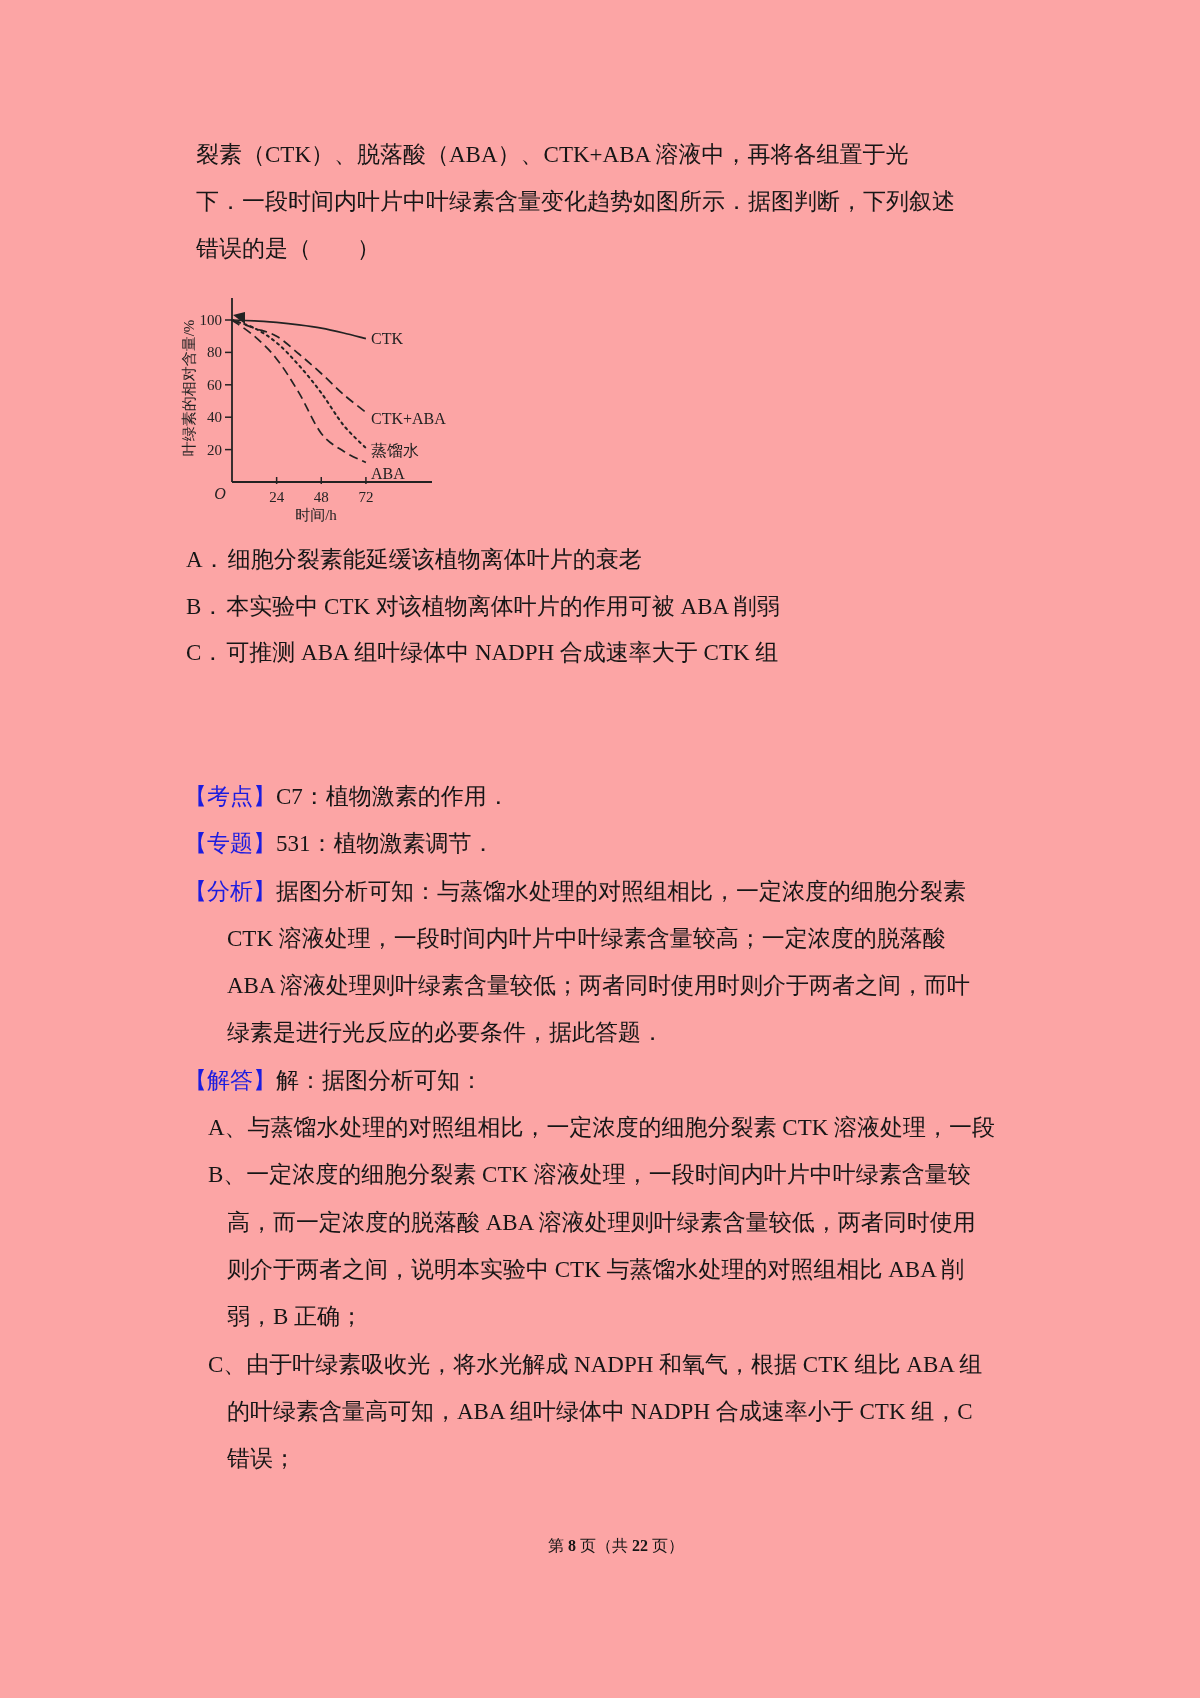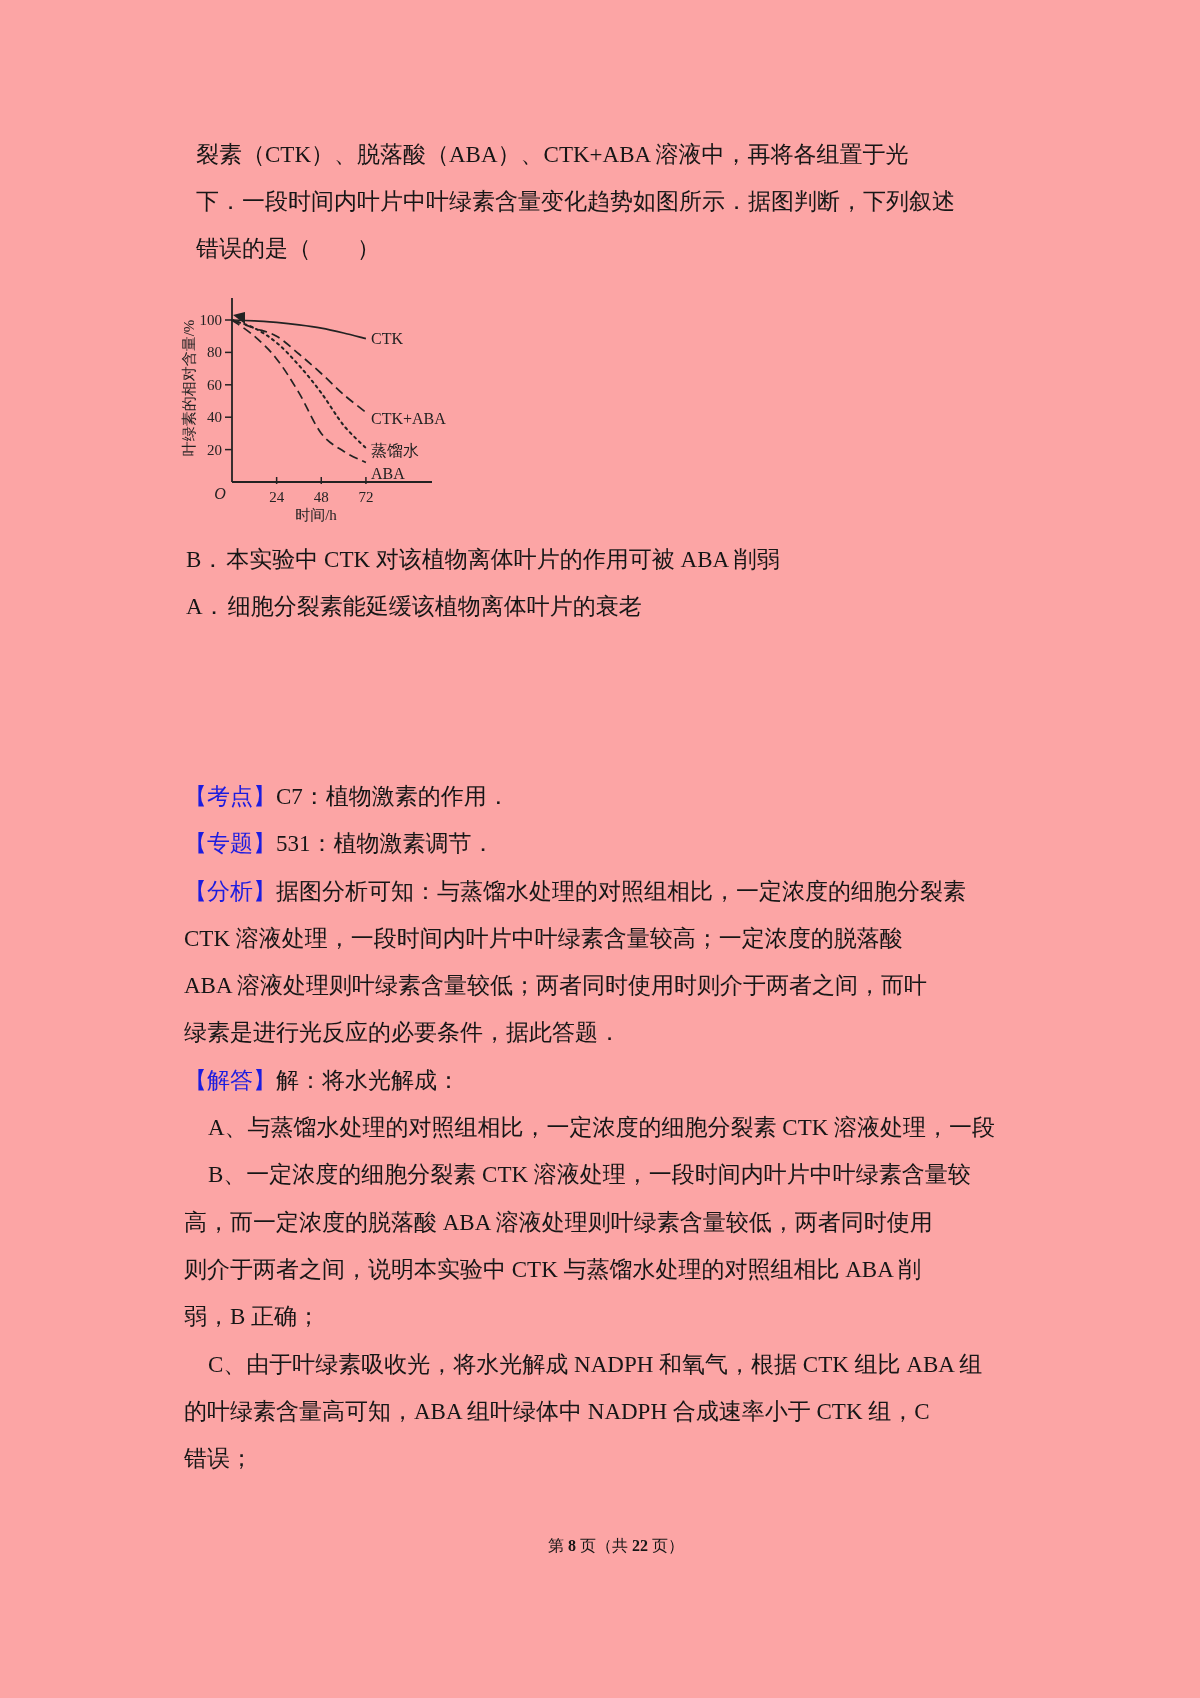--- a/index.html
+++ b/index.html
@@ -12,21 +12,21 @@
     color:var(--text-black,#161616);
     overflow:hidden;
   }
   .line{white-space:nowrap;font-size:23px;}
   .stem{position:absolute;left:196px;top:131px;line-height:47px;}
   .figure{position:absolute;left:160px;top:280px;width:330px;height:246px;}
   .options{position:absolute;left:186px;top:537px;line-height:46.5px;}
   .options .opt-label{margin-right:2px;}
   .explanation{position:absolute;left:184px;top:773px;line-height:47.3px;}
   .tag{color:var(--tag-blue,#1c1ce0);}
-  .cont{}
+  .cont{margin-left:43px;}
   .ans-label{margin-left:24px;}
   .footer{
     position:absolute;left:16px;top:1536px;width:100%;
     text-align:center;font-size:16px;white-space:nowrap;
   }
   .footer b{font-weight:bold;}
   svg text{font-family:"Liberation Serif","DejaVu Serif",serif;}
 </style>
 </head>
 <body>
@@ -68,32 +68,33 @@
         <text x="211" y="143.82" font-size="16" fill="#222222">CTK+ABA</text>
         <path d="M72.0,40.0 C75.7,41.4 86.9,44.3 94.3,48.1 C101.8,51.9 109.2,56.5 116.6,62.7 C124.1,68.9 131.5,77.0 139.0,85.4 C146.4,93.7 153.8,102.9 161.3,112.9 C168.7,122.9 176.2,136.1 183.6,145.3 C191.0,154.5 202.2,164.2 205.9,168.0" fill="none" stroke="#222222" stroke-width="2" stroke-dasharray="2.2 4.2" stroke-linecap="round"></path>
         <text x="211" y="176.22" font-size="16" fill="#222222">蒸馏水</text>
         <path d="M72.0,40.0 C75.7,42.7 86.9,49.7 94.3,56.2 C101.8,62.7 109.2,69.4 116.6,78.9 C124.1,88.3 131.5,100.5 139.0,112.9 C146.4,125.3 153.8,143.7 161.3,153.4 C168.7,163.1 176.2,166.4 183.6,171.2 C191.0,176.1 202.2,180.7 205.9,182.6" fill="none" stroke="#222222" stroke-width="1.7" stroke-dasharray="9 5"></path>
         <text x="211" y="198.9" font-size="16" fill="#222222">ABA</text>
         <polygon points="73,35 85,32 85,44" fill="#222222"></polygon>
       </svg>
   </div>
 
   <div class="options">
+    <div class="line"><span class="opt-label">A．</span><span>细胞分裂素能延缓该植物离体叶片的衰老</span></div>
     <div class="line"><span class="opt-label">B．</span><span>本实验中 CTK 对该植物离体叶片的作用可被 ABA 削弱</span></div>
-    <div class="line"><span class="opt-label">A．</span><span>细胞分裂素能延缓该植物离体叶片的衰老</span></div>
+    <div class="line"><span class="opt-label">C．</span><span>可推测 ABA 组叶绿体中 NADPH 合成速率大于 CTK 组</span></div>
   </div>
 
   <div class="explanation">
     <div class="line"><span class="tag">【考点】</span><span>C7：植物激素的作用．</span></div>
     <div class="line"><span class="tag">【专题】</span><span>531：植物激素调节．</span></div>
     <div class="line"><span class="tag">【分析】</span><span>据图分析可知：与蒸馏水处理的对照组相比，一定浓度的细胞分裂素</span></div>
     <div class="line cont">CTK 溶液处理，一段时间内叶片中叶绿素含量较高；一定浓度的脱落酸</div>
     <div class="line cont">ABA 溶液处理则叶绿素含量较低；两者同时使用时则介于两者之间，而叶</div>
     <div class="line cont">绿素是进行光反应的必要条件，据此答题．</div>
-    <div class="line"><span class="tag">【解答】</span><span>解：将水光解成：</span></div>
+    <div class="line"><span class="tag">【解答】</span><span>解：据图分析可知：</span></div>
     <div class="line ans-label">A、与蒸馏水处理的对照组相比，一定浓度的细胞分裂素 CTK 溶液处理，一段</div>
     <div class="line ans-label">B、一定浓度的细胞分裂素 CTK 溶液处理，一段时间内叶片中叶绿素含量较</div>
     <div class="line cont">高，而一定浓度的脱落酸 ABA 溶液处理则叶绿素含量较低，两者同时使用</div>
     <div class="line cont">则介于两者之间，说明本实验中 CTK 与蒸馏水处理的对照组相比 ABA 削</div>
     <div class="line cont">弱，B 正确；</div>
     <div class="line ans-label">C、由于叶绿素吸收光，将水光解成 NADPH 和氧气，根据 CTK 组比 ABA 组</div>
     <div class="line cont">的叶绿素含量高可知，ABA 组叶绿体中 NADPH 合成速率小于 CTK 组，C</div>
     <div class="line cont">错误；</div>
   </div>
 

